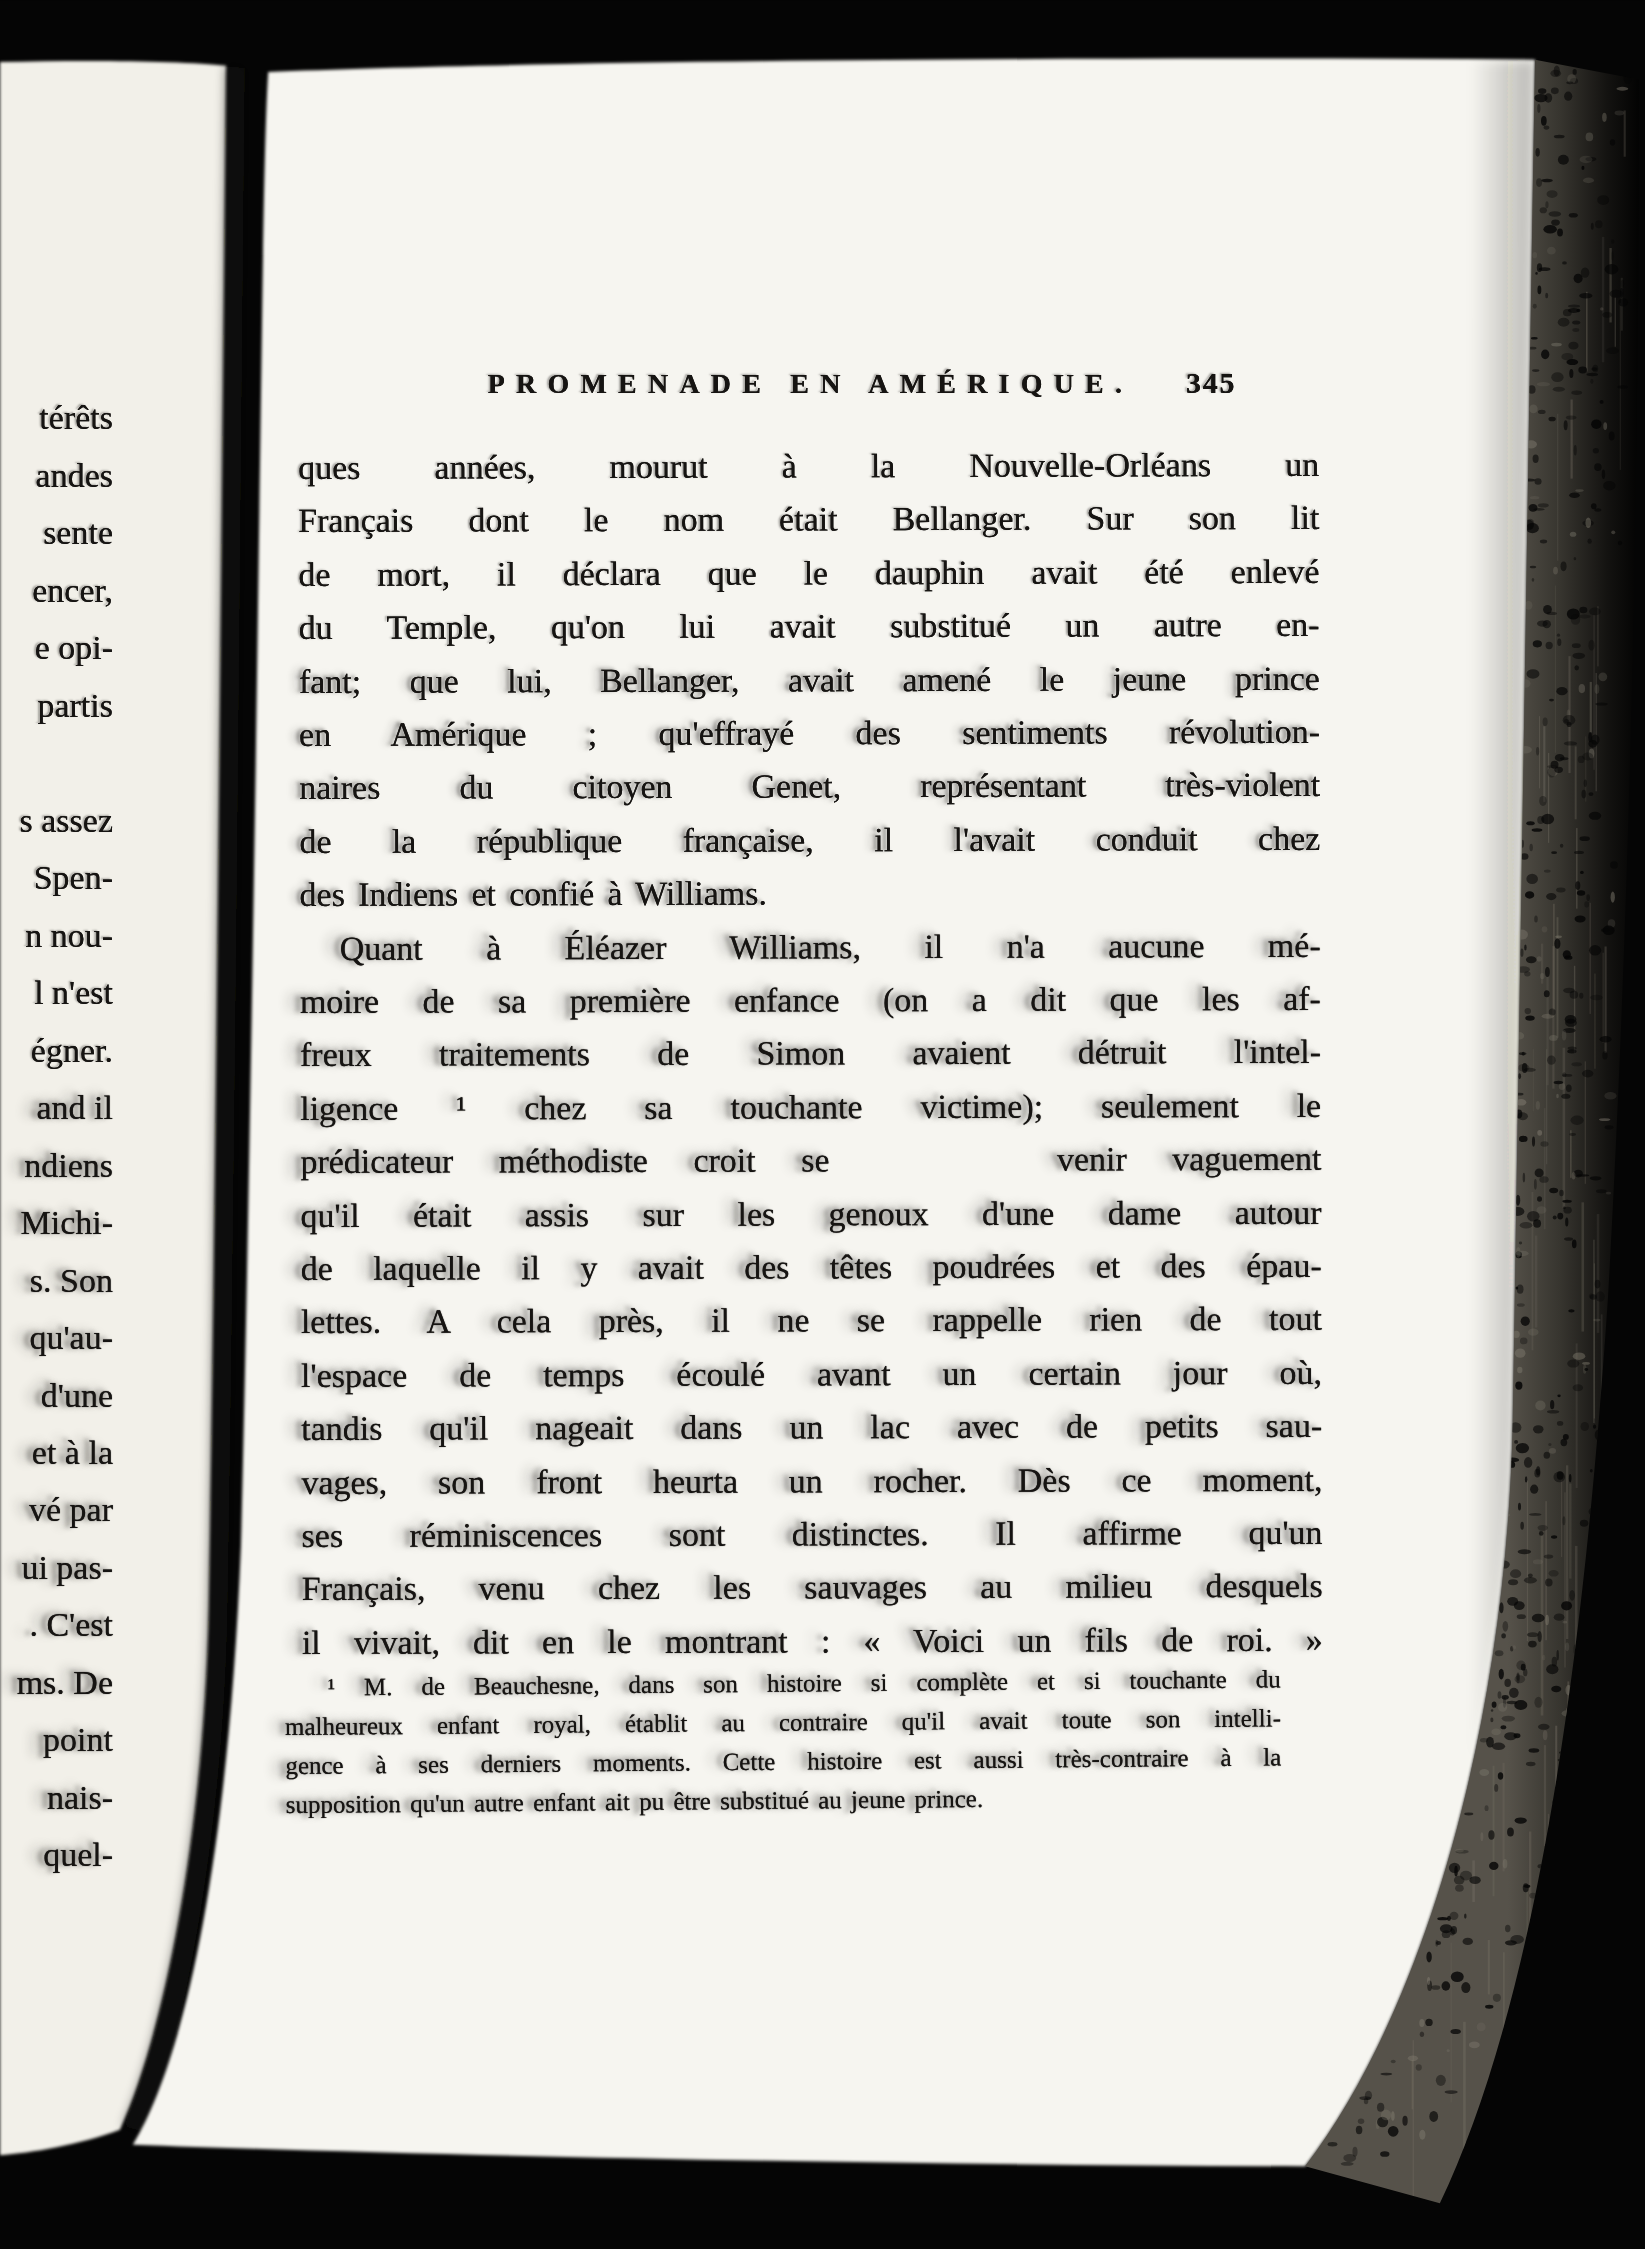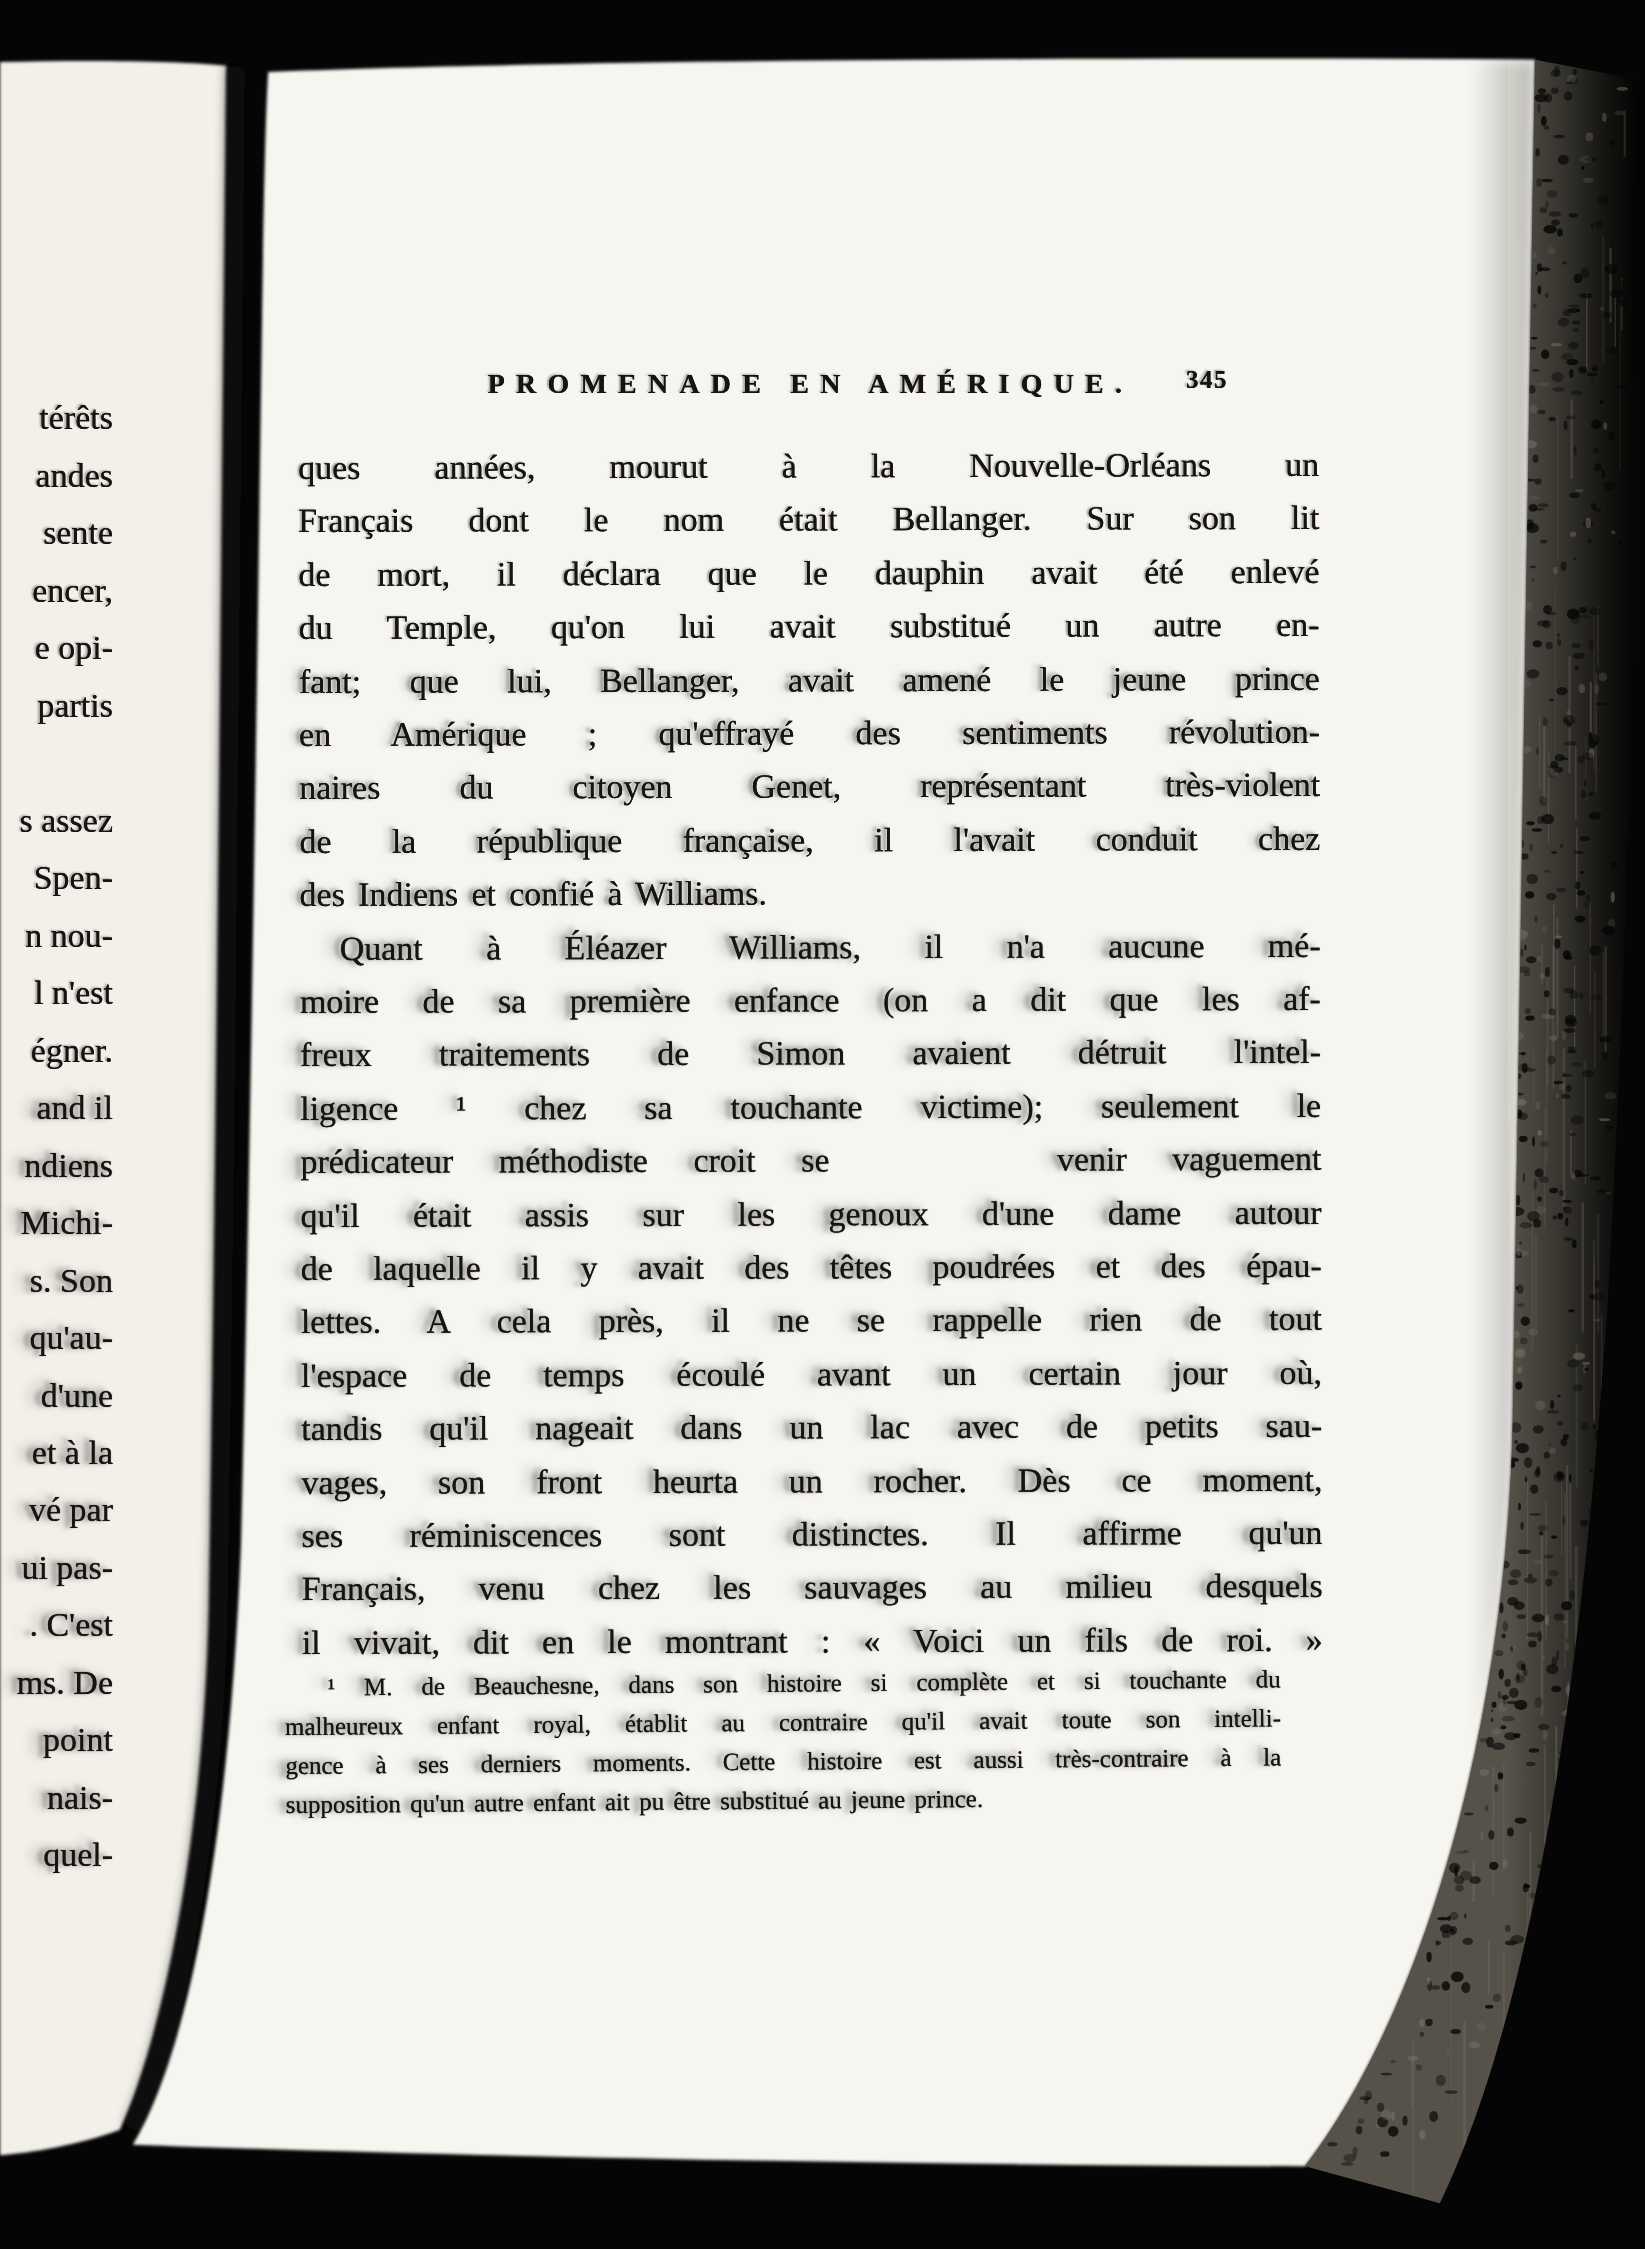--- a/index.html
+++ b/index.html
@@ -15,21 +15,21 @@
 
   .running-header{
     position:absolute;left:292px;top:368px;width:1021px;
     text-align:center;
     font-size:28px;font-weight:bold;
     letter-spacing:.40em;
     white-space:nowrap;
   }
   .page-number{
     position:absolute;left:1178px;top:366px;
-    font-size:25px;font-weight:bold;letter-spacing:.06em;
+    font-size:30px;font-weight:bold;letter-spacing:.06em;
   }
 
   .bline{
     position:absolute;left:292px;width:1021px;height:54px;
     font-size:34px;line-height:53px;
     word-spacing:.14em;
     text-align:justify;text-align-last:justify;
     white-space:normal;
   }
   .bline.ragged{text-align-last:left;}

